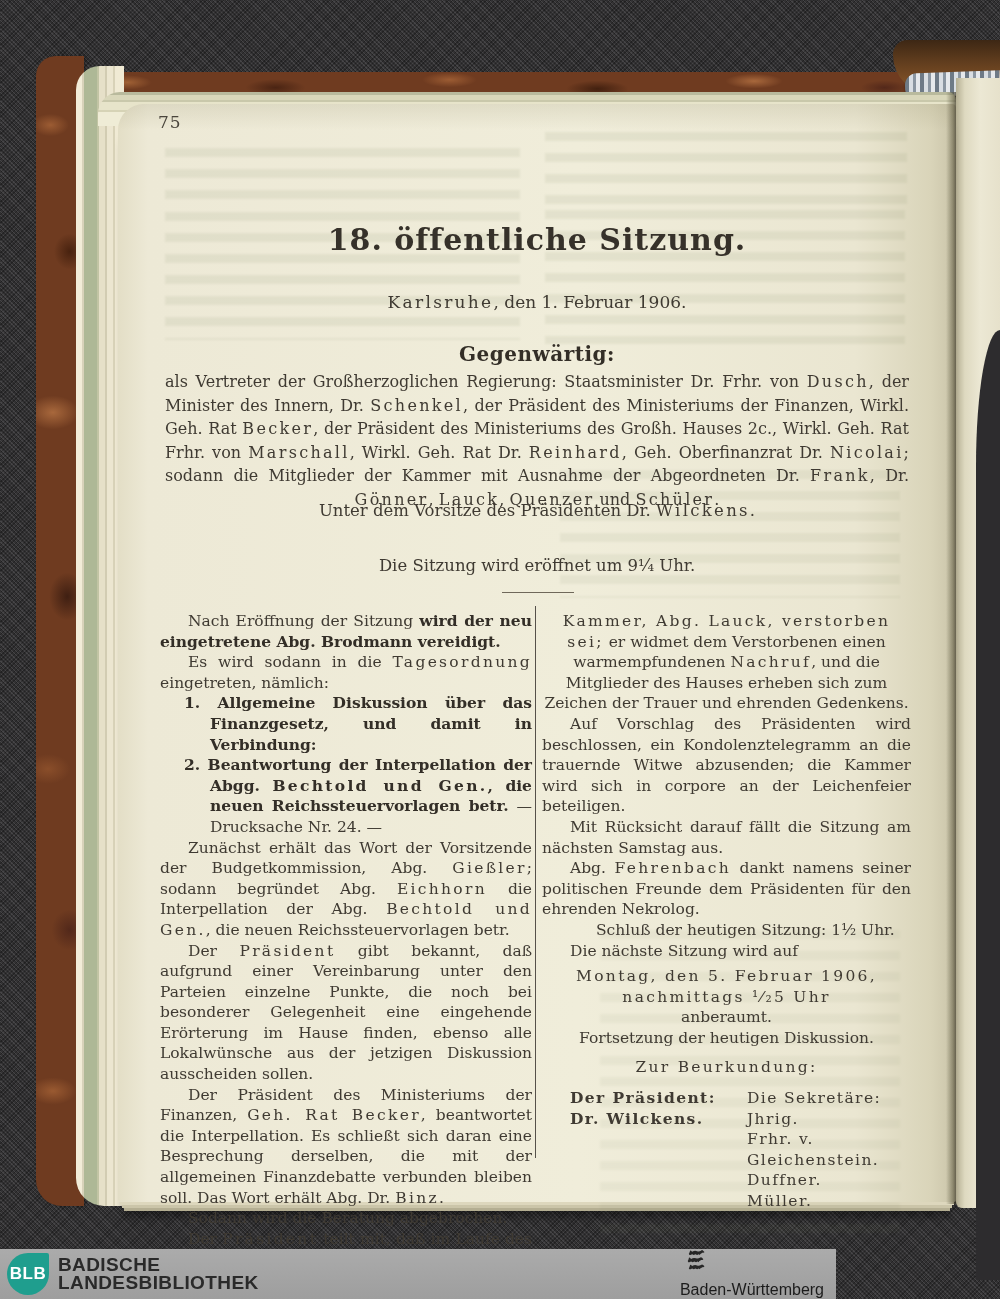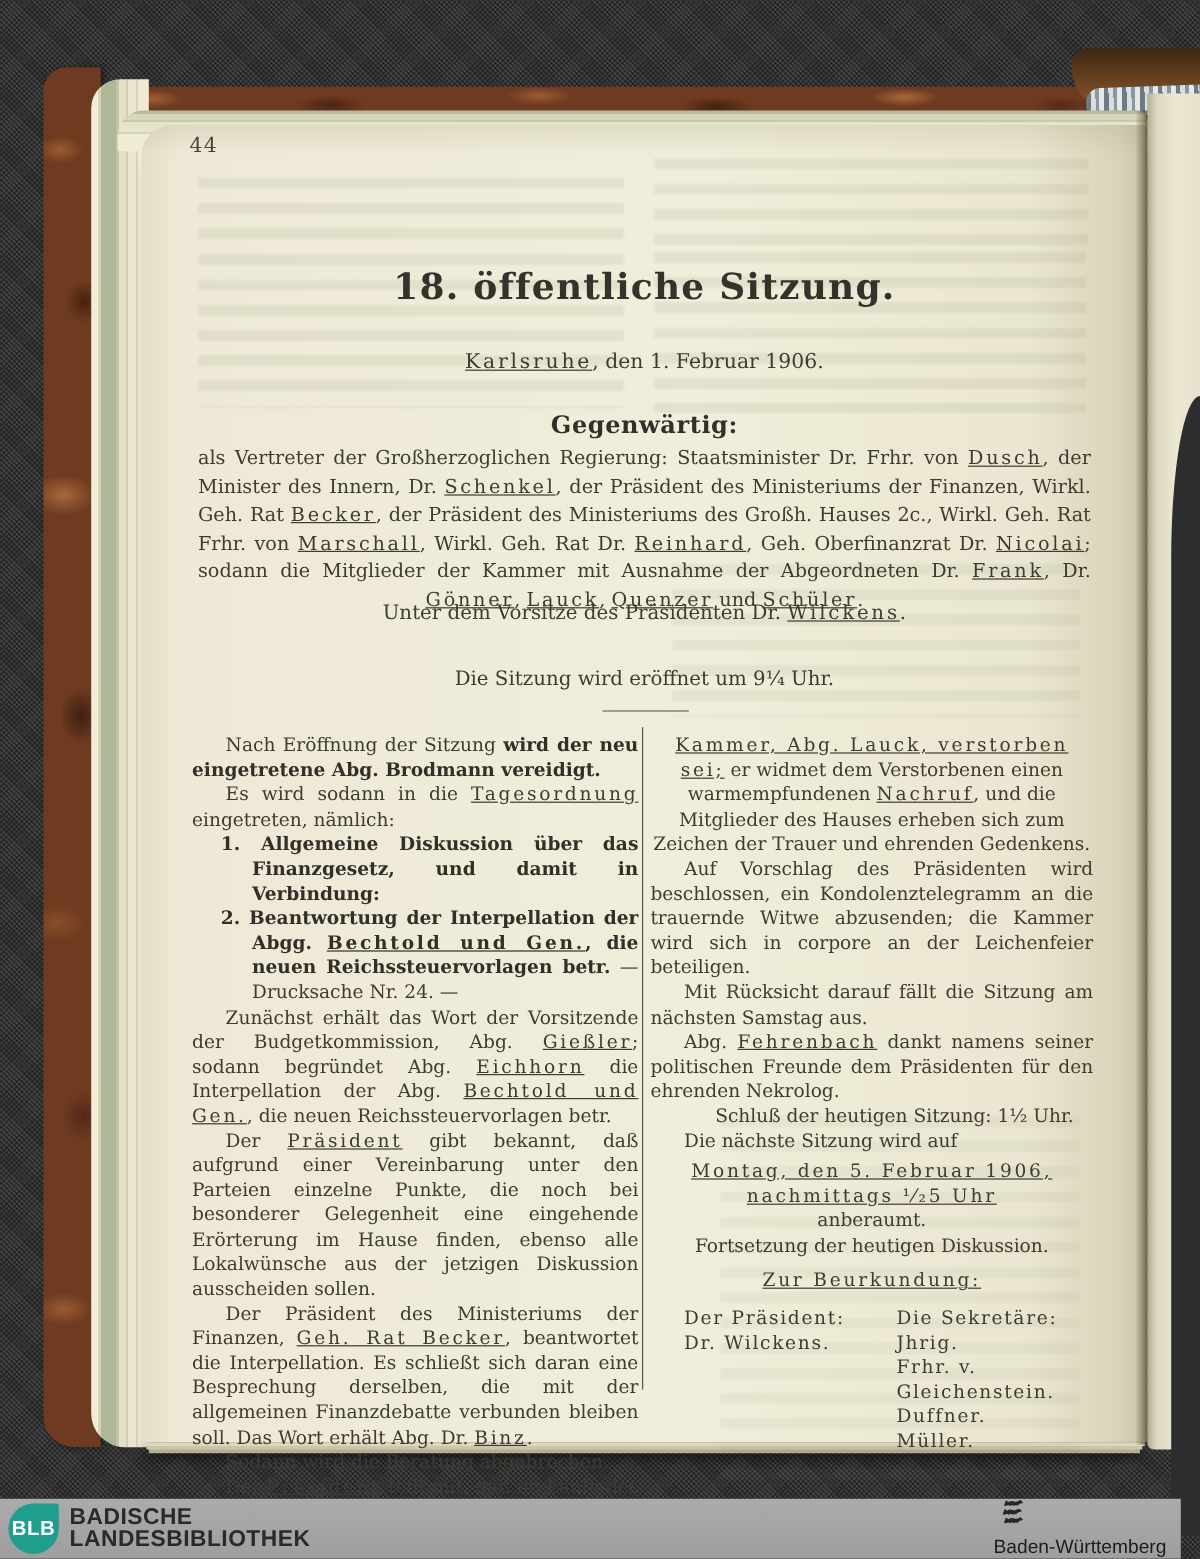--- a/index.html
+++ b/index.html
@@ -116,28 +116,28 @@
   .col-divider{position:absolute;left:417px;top:502px;width:1px;height:552px;background:#56514a;}
   .col p{margin:0;text-align:justify;}
   .col p.ind{text-indent:28px;}
   .col p.ind2{text-align:left;text-indent:54px;}
   .col p.item{padding-left:50px;text-indent:-26px;}
   .col p.center{text-align:center;text-indent:0;}
   .col p.flush{text-align:center;}
   .col p.gap{margin-top:9px;}
   .col p.gap2{margin-top:5px;}
   .b{font-weight:bold;color:#332e27;}
-  .sp{letter-spacing:2.3px;text-decoration:underline;}
+  .sp{letter-spacing:2.3px;}
   .sig{display:flex;margin-top:10px;letter-spacing:1.4px;}
-  .sig .sig-left{width:205px;padding-left:28px;box-sizing:border-box;}
+  .sig .sig-left{width:205px;padding-left:28px;box-sizing:border-box;font-weight:bold;}
   .sig .sig-right{flex:1;}
   .sig div p{margin:0;text-align:left;}
   
   .footer{
-    position:absolute;left:0;bottom:0;width:984px;height:50px;
+    position:absolute;left:0;bottom:0;width:836px;height:50px;
     background:linear-gradient(180deg,#ababab 0,#9e9e9e 100%);
     font-family:"Liberation Sans", sans-serif;
   }
   .blb-logo{
     position:absolute;left:7px;top:4px;width:42px;height:42px;
     border-radius:21px 2px 21px 21px;
     display:flex;align-items:center;justify-content:center;
     color:#ffffff;font-weight:bold;font-size:17px;letter-spacing:.5px;
   }
   .lib-name{
@@ -164,21 +164,21 @@
 
 <div class="page-main">
 
   <div class="bleed" style="left:427px;top:28px;width:362px;height:72px;"></div>
   <div class="bleed" style="left:47px;top:44px;width:355px;height:58px;"></div>
   <div class="bleed" style="left:47px;top:108px;width:355px;height:128px;"></div>
   <div class="bleed" style="left:427px;top:106px;width:360px;height:134px;"></div>
   <div class="bleed" style="left:442px;top:366px;width:340px;height:128px;opacity:.45;"></div>
   <div class="bleed" style="left:482px;top:826px;width:300px;height:310px;opacity:.35;"></div>
 
-  <div class="pagenum">44</div>
+  <div class="pagenum">75</div>
   <div class="title">18. öffentliche Sitzung.</div>
   <div class="dateline">
       <p class="center"><span class="sp">Karlsruhe</span><span>, den 1. Februar 1906.</span></p>
     </div>
   <div class="present-head">Gegenwärtig:</div>
   <div class="present-para">
       <p class="present"><span>als Vertreter der Großherzoglichen Regierung: Staatsminister Dr. Frhr. von </span><span class="sp">Dusch</span><span>, der Minister des Innern, Dr. </span><span class="sp">Schenkel</span><span>, der Präsident des Ministeriums der Finanzen, Wirkl. Geh. Rat </span><span class="sp">Becker</span><span>, der Präsident des Ministeriums des Großh. Hauses 2c., Wirkl. Geh. Rat Frhr. von </span><span class="sp">Marschall</span><span>, Wirkl. Geh. Rat Dr. </span><span class="sp">Reinhard</span><span>, Geh. Oberfinanzrat Dr. </span><span class="sp">Nicolai</span><span>; sodann die Mitglieder der Kammer mit Ausnahme der Abgeordneten Dr. </span><span class="sp">Frank</span><span>, Dr. </span><span class="sp">Gönner</span><span>, </span><span class="sp">Lauck</span><span>, </span><span class="sp">Quenzer</span><span> und </span><span class="sp">Schüler</span><span>.</span></p>
     </div>
   <div class="chair-line">
       <p class="center"><span>Unter dem Vorsitze des Präsidenten Dr. </span><span class="sp">Wilckens</span><span>.</span></p>

